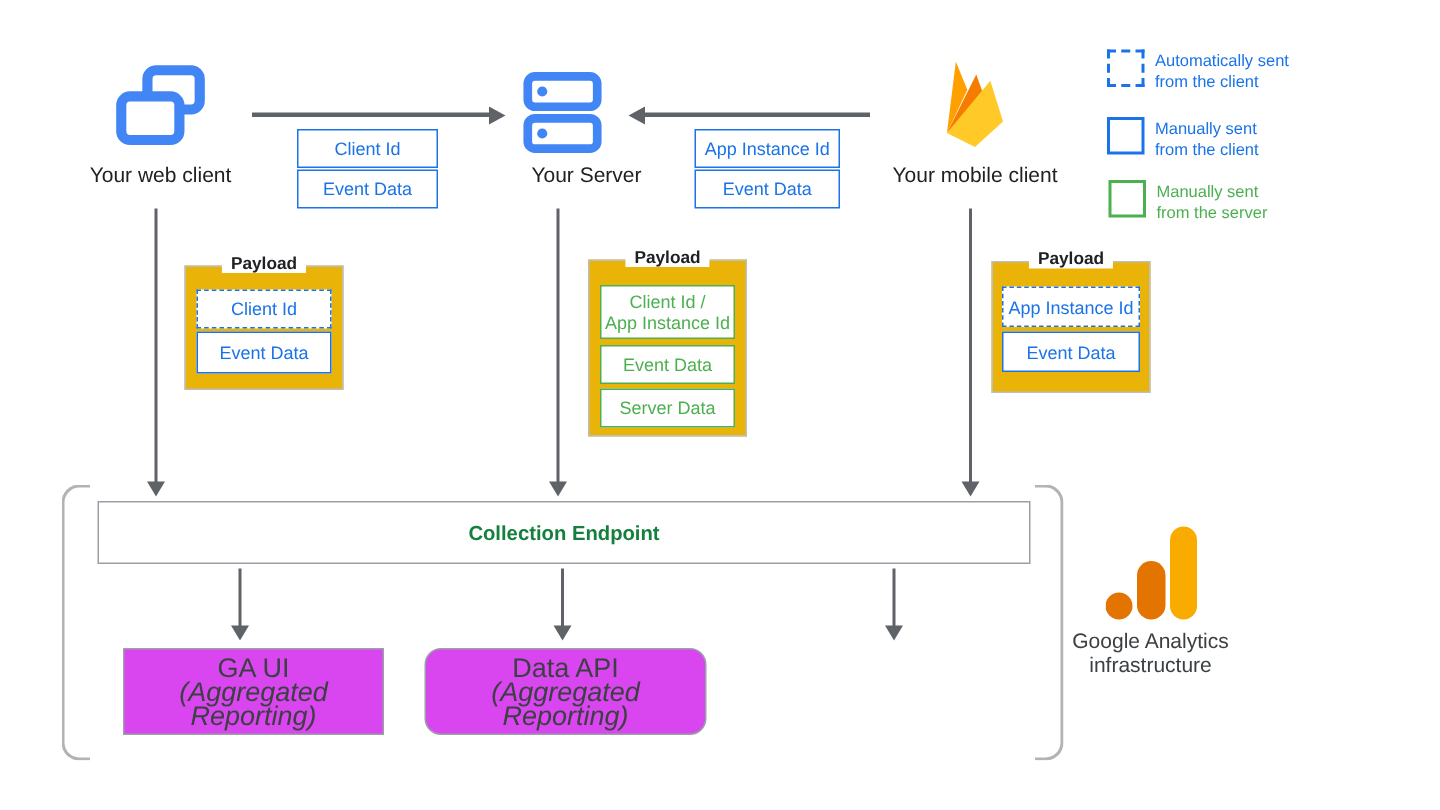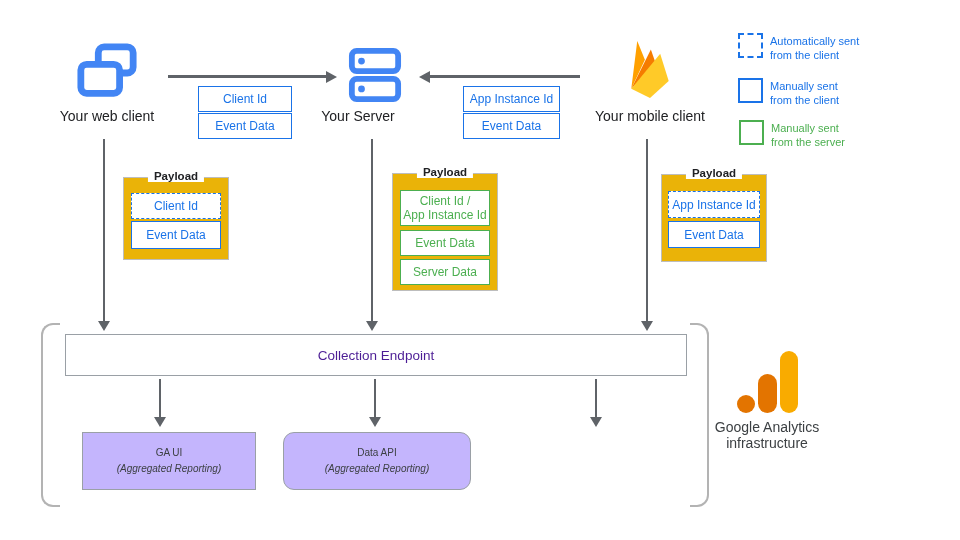--- a/index.html
+++ b/index.html
@@ -27,23 +27,23 @@
   .payload-title{position:absolute;top:-8px;left:50%;transform:translateX(-50%);
                  background:#fff;padding:0 6px;font-size:11.5px;font-weight:700;color:#202124;white-space:nowrap;}
   
   .legend-swatch{position:absolute;width:21px;height:21px;background:#fff;}
   .legend-text{position:absolute;font-size:11px;line-height:14px;font-weight:500;}
   
   .bracket{position:absolute;width:17px;height:180px;}
   .bracket.left{border:2px solid #b3b3b3;border-right:none;border-radius:12px 0 0 12px;}
   .bracket.right{border:2px solid #b3b3b3;border-left:none;border-radius:0 12px 12px 0;}
   .endpoint{position:absolute;border:1px solid #9aa0a6;background:#fff;display:flex;
-            align-items:center;justify-content:center;font-size:13.5px;color:#4c1d95;}
-  .outbox{position:absolute;border:1px solid #9aa0a6;background:#c4b5fd;display:flex;flex-direction:column;
-          align-items:center;justify-content:center;font-size:10px;color:#3c4043;line-height:16px;text-align:center;}
+            align-items:center;justify-content:center;font-size:13.5px;color:#15803d;font-weight:bold;}
+  .outbox{position:absolute;border:1px solid #9aa0a6;background:#d946ef;display:flex;flex-direction:column;
+          align-items:center;justify-content:center;font-size:18px;color:#3c4043;line-height:16px;text-align:center;}
   .outbox .sub{font-style:italic;padding:0 8px;}
   .ga-caption{position:absolute;font-size:14px;color:#3c4043;text-align:center;line-height:16px;}
   svg{position:absolute;display:block;}
 </style>
 </head>
 <body>
 
 <div class="canvas">
 
   <svg style="left:76px;top:40px;" width="62" height="66" viewBox="0 0 64 66">
@@ -51,21 +51,21 @@
     <rect x="5" y="24" width="40" height="30" rx="6" fill="#fff" stroke="#4285f4" stroke-width="7"></rect>
   </svg>
   <div class="node-label" style="left:32px;top:108px;width:150px;">Your web client</div>
 
   <svg style="left:348px;top:46px;" width="54" height="58" viewBox="0 0 56 58">
     <rect x="4" y="4" width="48" height="21" rx="5" fill="#fff" stroke="#4285f4" stroke-width="6"></rect>
     <circle cx="14" cy="14.5" r="3.5" fill="#4285f4"></circle>
     <rect x="4" y="33" width="48" height="21" rx="5" fill="#fff" stroke="#4285f4" stroke-width="6"></rect>
     <circle cx="14" cy="43.5" r="3.5" fill="#4285f4"></circle>
   </svg>
-  <div class="node-label" style="left:283px;top:108px;width:150px;">Your Server</div>
+  <div class="node-label" style="left:316px;top:108px;width:150px;">Your Server</div>
 
   <svg style="left:616px;top:33px;" width="68" height="74" viewBox="0 0 80 80">
     <polygon points="18,62 25,6 34,28" fill="#FFA000"></polygon>
     <polygon points="18,62 41,16 47,33" fill="#F57C00"></polygon>
     <polygon points="18,62 52,21 62,53 40,73" fill="#FFCA28"></polygon>
   </svg>
   <div class="node-label" style="left:575px;top:108px;width:150px;">Your mobile client</div>
 
   <div class="hline" style="left:168px;top:75px;width:158px;"></div>
   <div class="tri-right" style="left:326px;top:71px;"></div>

